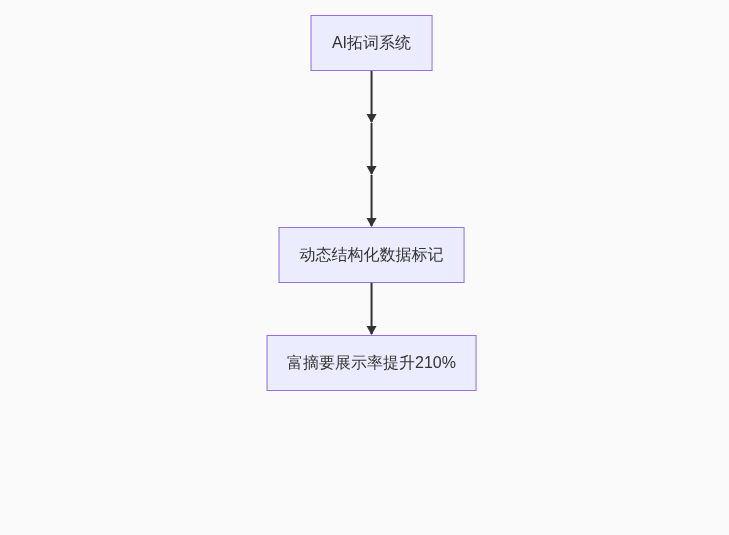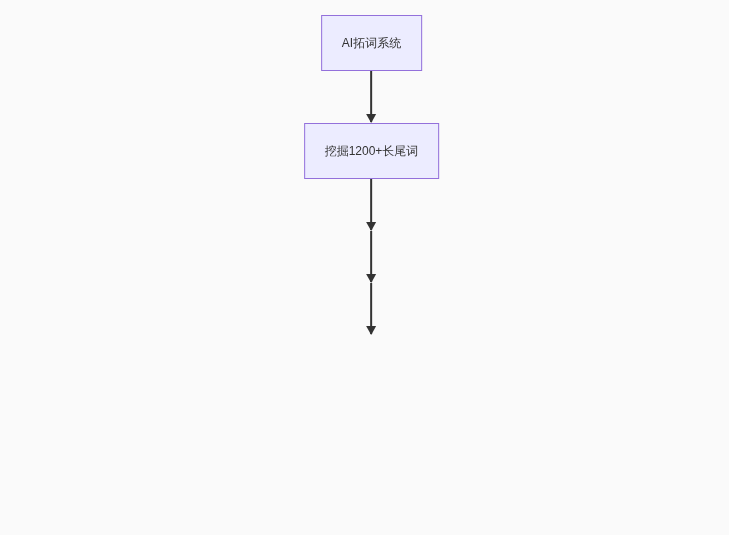--- a/index.html
+++ b/index.html
@@ -25,21 +25,21 @@
     box-sizing: border-box;
     height: 56px;
     padding: 0 20px;
     display: flex;
     align-items: center;
     justify-content: center;
     white-space: nowrap;
     background: var(--node-fill, #ECECFF);
     border: 1px solid var(--node-border, #9370DB);
     color: var(--text, #333333);
-    font-size: 12px;
+    font-size: 16px;
   }
   .edge {
     position: relative;
     width: 12px;
     height: 52px;
     flex: none;
   }
   .edge-line {
     position: absolute;
     left: 50%;
@@ -63,26 +63,27 @@
 </style>
 </head>
 <body>
 
 <div id="flowchart">
     <div class="node">AI拓词系统</div>
     <div class="edge">
       <div class="edge-line"></div>
       <div class="edge-head"></div>
     </div>
-    <div class="node">挖掘1200+长尾词</div>
     <div class="edge">
       <div class="edge-line"></div>
       <div class="edge-head"></div>
     </div>
     <div class="edge">
       <div class="edge-line"></div>
       <div class="edge-head"></div>
     </div>
+    <div class="node">动态结构化数据标记</div>
     <div class="edge">
       <div class="edge-line"></div>
       <div class="edge-head"></div>
     </div>
+    <div class="node">富摘要展示率提升210%</div>
   </div>
 
 </body></html>

